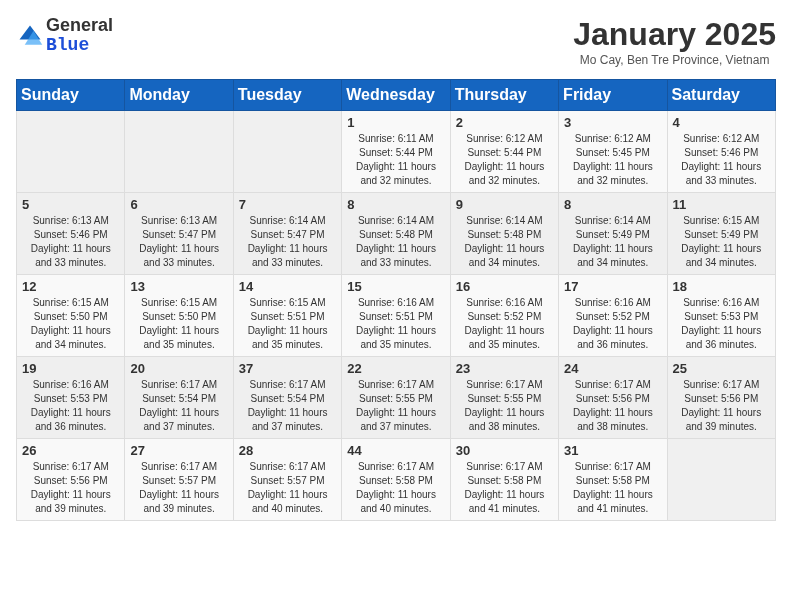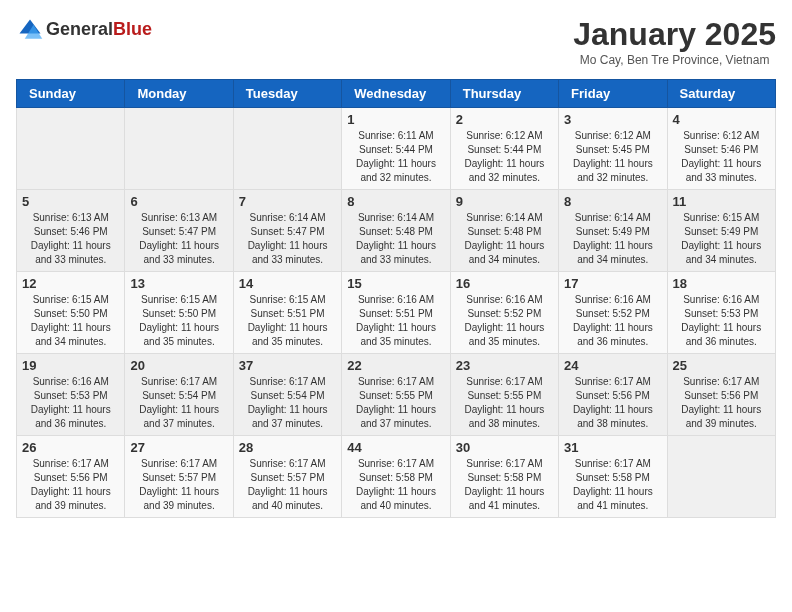--- a/index.html
+++ b/index.html
@@ -16,32 +16,33 @@
       align-items: flex-start;
       margin-bottom: 12px;
     }
     .logo {
       display: flex;
       align-items: center;
       gap: 0;
     }
     .logo-text {
       display: flex;
-      flex-direction: row;
+      flex-direction: column;
       line-height: 1.1;
     }
     .logo-general {
       font-size: 18px;
       font-weight: bold;
       color: #333;
     }
     .logo-blue {
       font-size: 18px;
       font-weight: bold;
-      color: #b91c1c;
+      color: #1d4ed8;
+      font-family: Liberation Mono, monospace;
     }
     .logo-icon {
       width: 28px;
       height: 28px;
       margin-right: 2px;
     }
     .title-block {
       text-align: right;
     }
     .month-title {
@@ -55,23 +56,23 @@
       text-align: center;
     }
     .calendar {
       width: 100%;
       border-collapse: collapse;
       border: 1px solid #ccc;
     }
     .calendar th {
       background-color: #1565c0;
       color: #fff;
-      font-size: 13px;
-      font-weight: bold;
-      padding: 6px 12px;
+      font-size: 16px;
+      font-weight: bold;
+      padding: 6px 4px;
       text-align: left;
       border: 1px solid #1555a0;
     }
     .calendar td {
       vertical-align: top;
       border: 1px solid #ddd;
       padding: 4px 5px;
       width: 108px;
       min-height: 70px;
       font-size: 10.5px;

